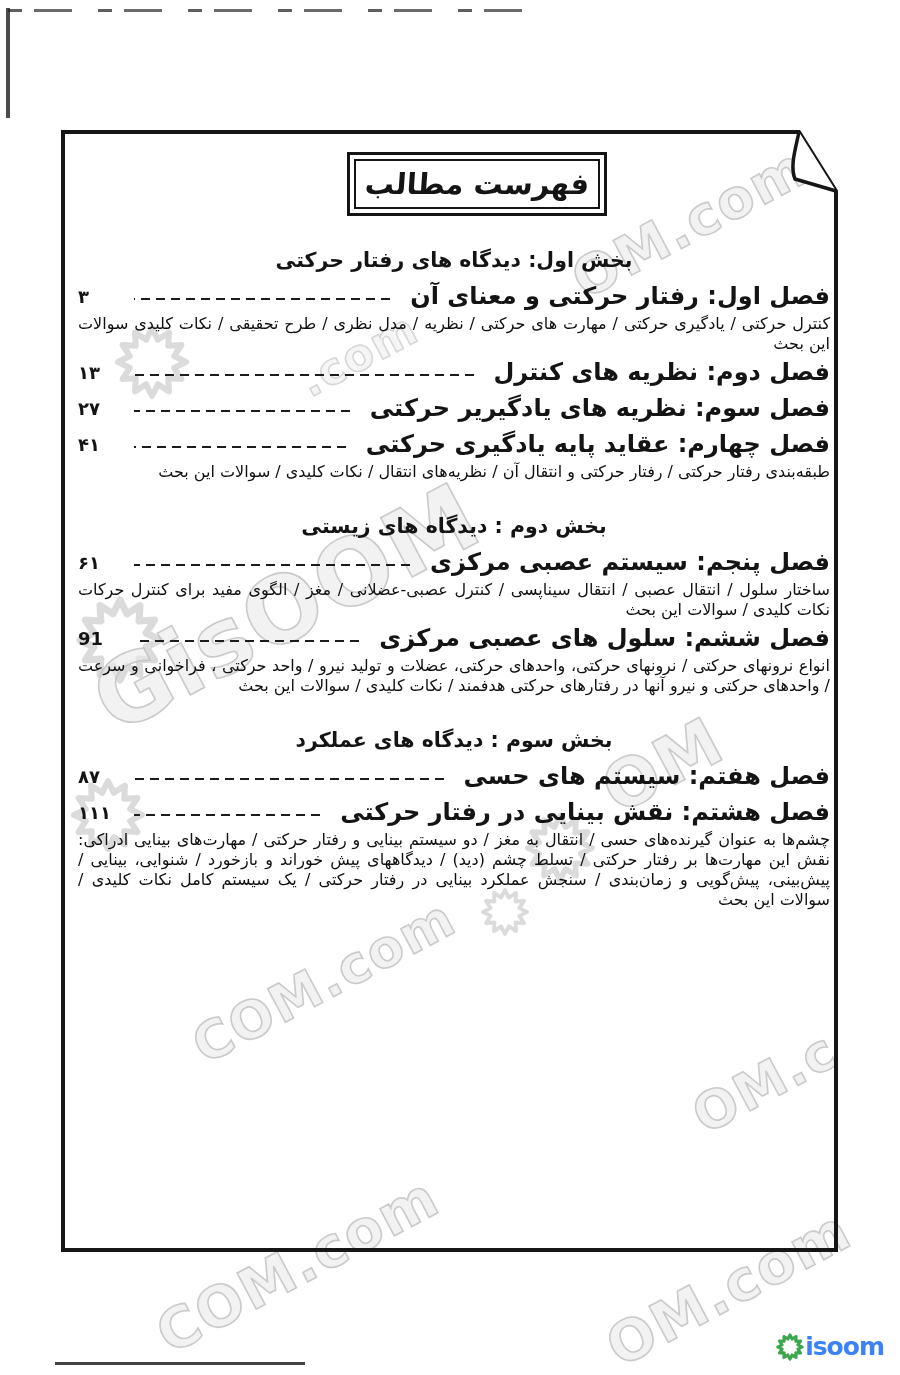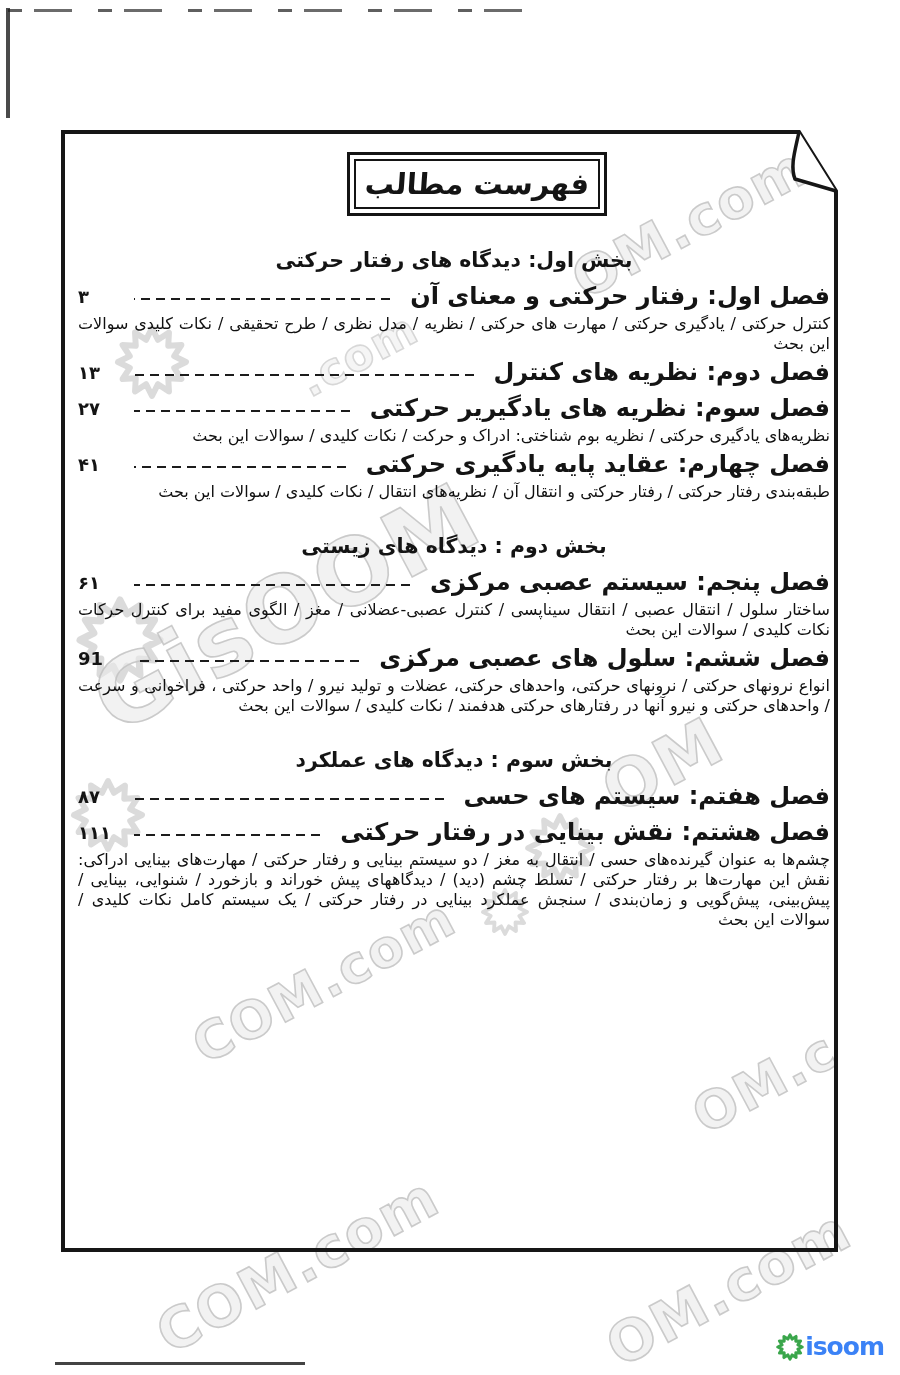--- a/index.html
+++ b/index.html
@@ -98,21 +98,20 @@
     <span class="ch-title">فصل دوم: نظریه های کنترل</span>
     <span class="leader"></span>
     <span class="ch-page">۱۳</span>
   </div>
 
   <div class="chapter-row">
     <span class="ch-title">فصل سوم: نظریه های یادگیریر حرکتی</span>
     <span class="leader"></span>
     <span class="ch-page">۲۷</span>
   </div>
-  <p class="desc">نظریه‌های یادگیری حرکتی / نظریه بوم شناختی: ادراک و حرکت / نکات کلیدی / سوالات این بحث</p>
 
   <div class="chapter-row">
     <span class="ch-title">فصل چهارم: عقاید پایه یادگیری حرکتی</span>
     <span class="leader"></span>
     <span class="ch-page">۴۱</span>
   </div>
   <p class="desc">طبقه‌بندی رفتار حرکتی / رفتار حرکتی و انتقال آن / نظریه‌های انتقال / نکات کلیدی / سوالات این بحث</p>
 
   <div class="part-heading">بخش دوم : دیدگاه های زیستی</div>
 

